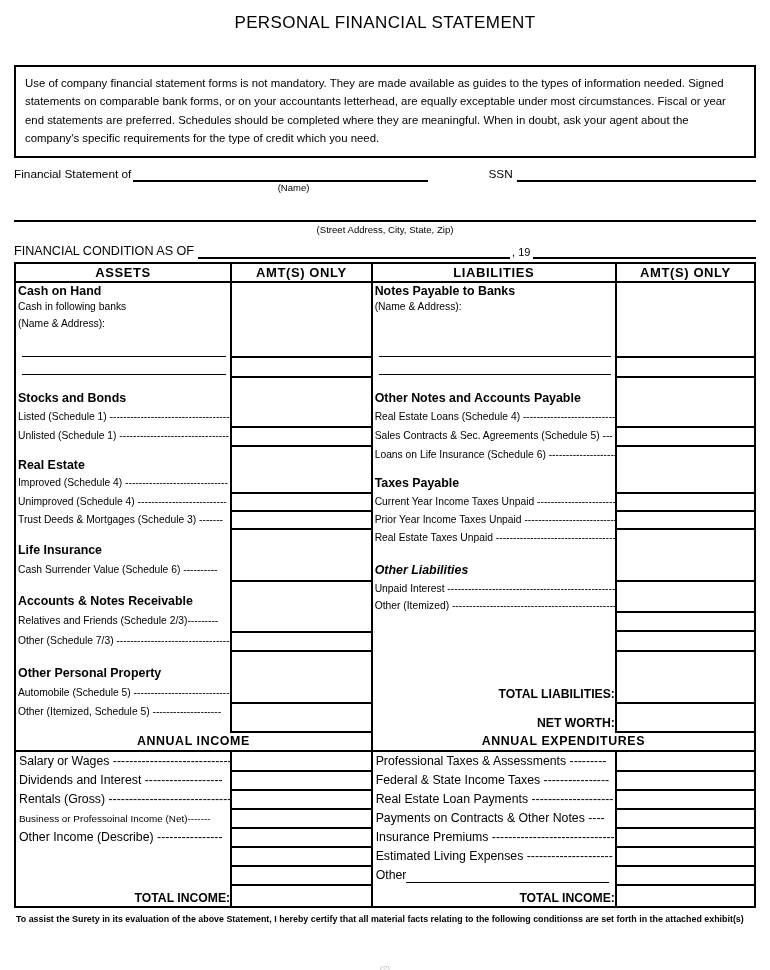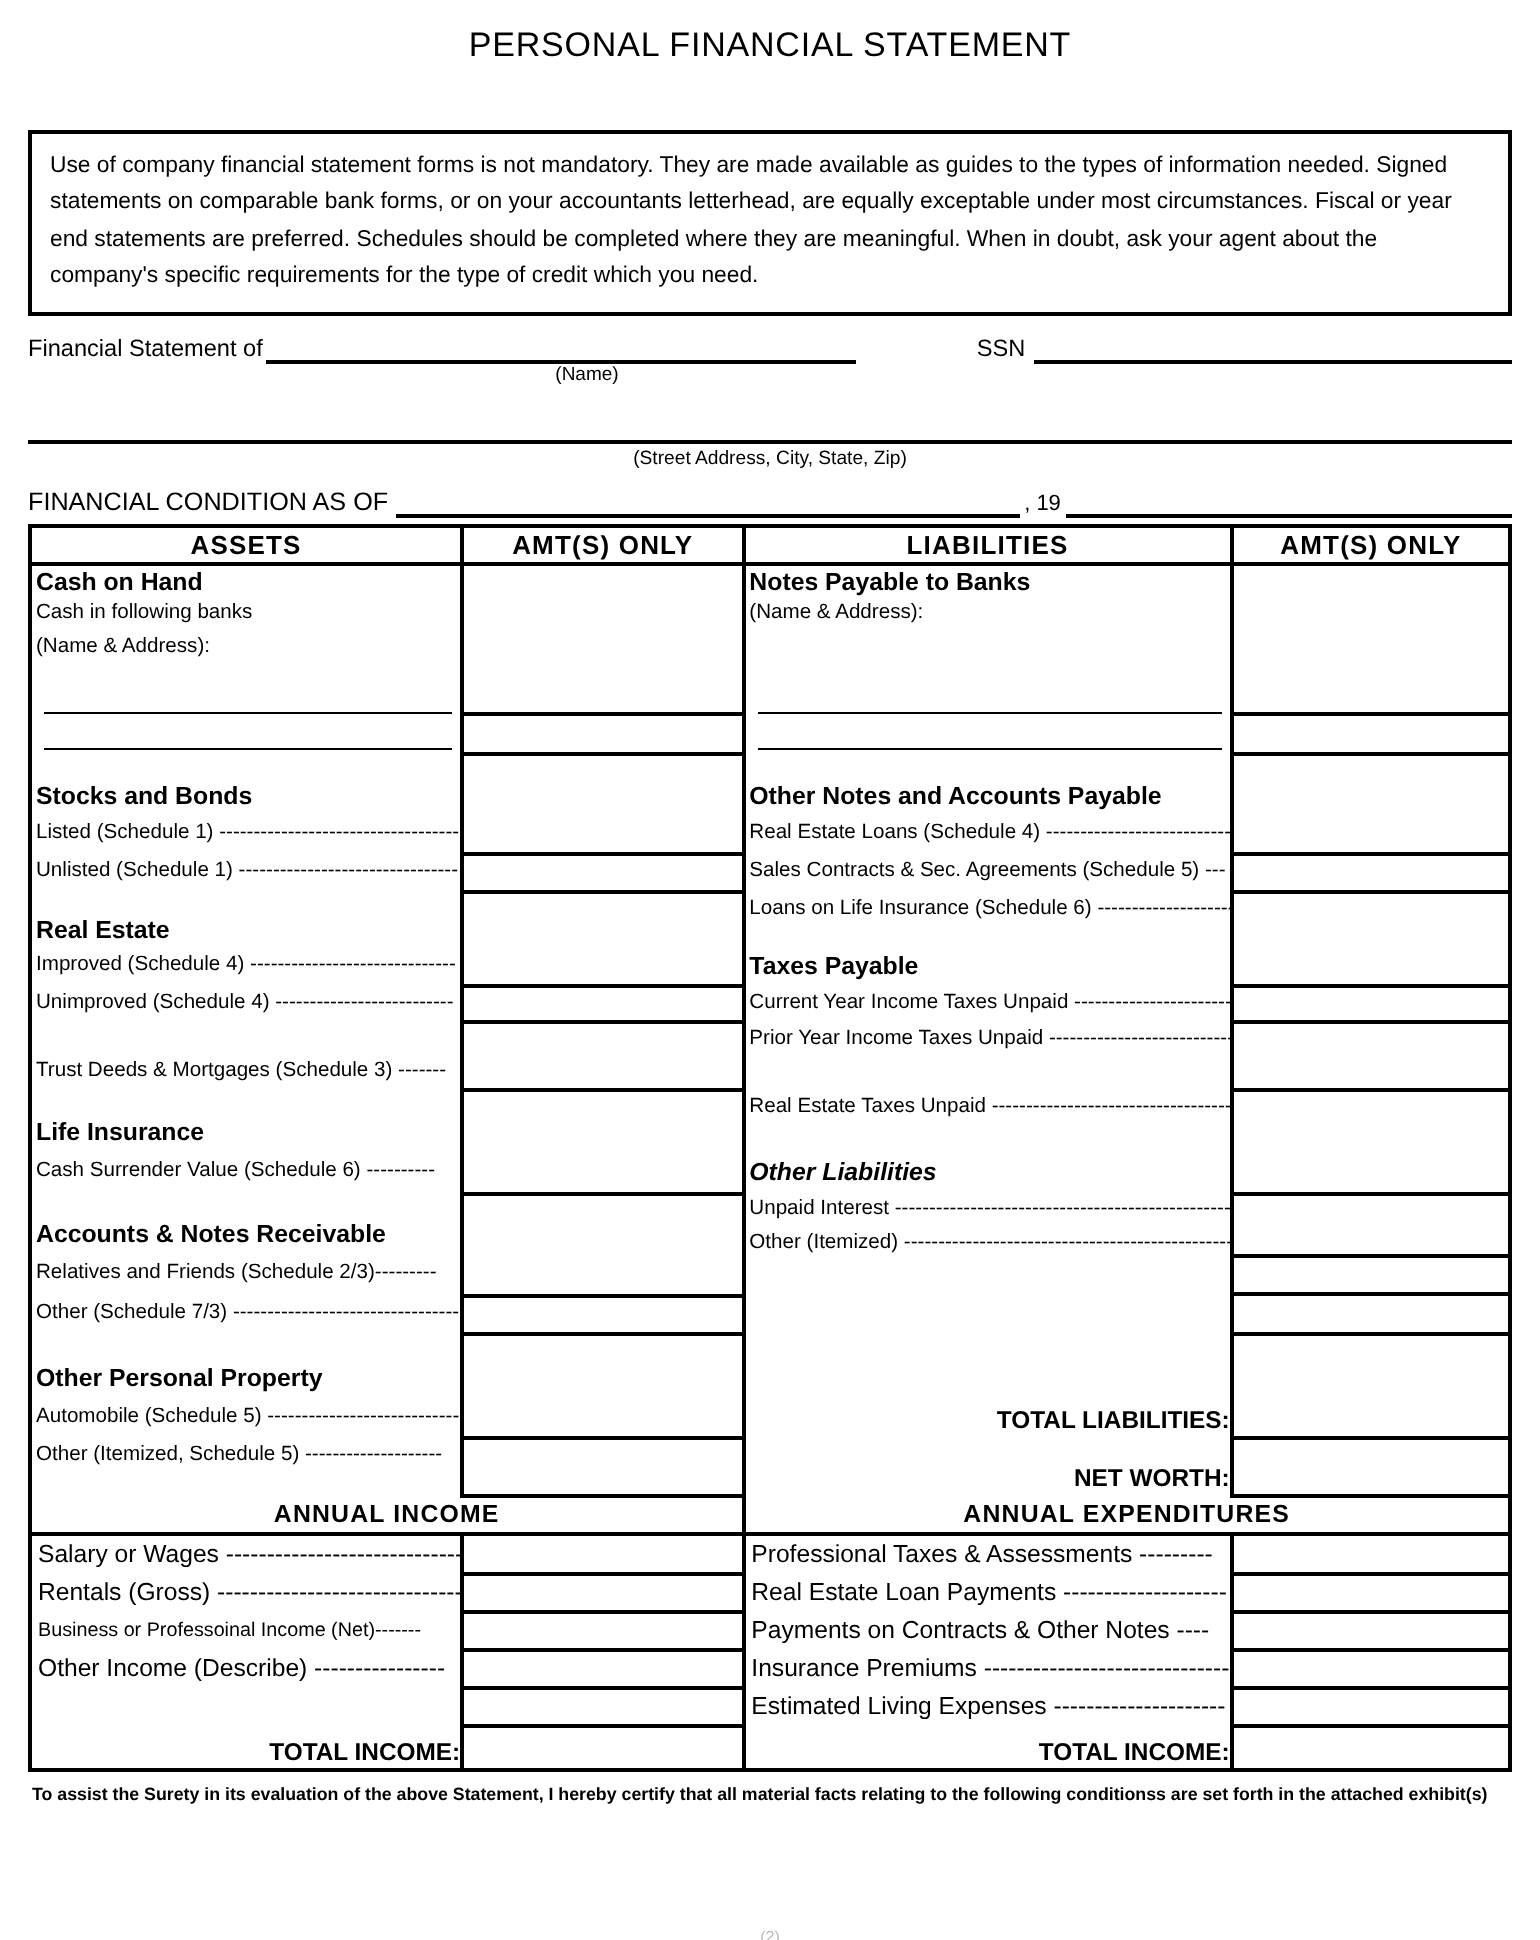--- a/index.html
+++ b/index.html
@@ -280,21 +280,21 @@
     </td>
     <td class="vsep-l amt thick"></td>
     <td class="vsep-l">
       <div class="lab" style="height:18px;line-height:17px;">Current Year Income Taxes Unpaid ------------------------</div>
     </td>
     <td class="vsep-l outer-r amt thick"></td>
   </tr>
 
   <tr>
     <td class="outer-l">
-      <div class="lab" style="height:18px;line-height:17px;margin-top:16px;">Trust Deeds &amp; Mortgages (Schedule 3) -------</div>
+      <div class="lab" style="height:18px;line-height:17px;">Trust Deeds &amp; Mortgages (Schedule 3) -------</div>
     </td>
     <td class="vsep-l amt thick"></td>
     <td class="vsep-l">
       <div class="lab" style="height:18px;line-height:17px;">Prior Year Income Taxes Unpaid ----------------------------</div>
     </td>
     <td class="vsep-l outer-r amt thick"></td>
   </tr>
 
   <tr>
     <td class="outer-l">
@@ -371,20 +371,30 @@
     <td class="outer-l">
       <div class="inc-lab" style="height:19px;line-height:19px;">Salary or Wages ------------------------------</div>
     </td>
     <td class="vsep-l amt thick"></td>
     <td class="vsep-l">
       <div class="inc-lab" style="height:19px;line-height:19px;">Professional Taxes &amp; Assessments ---------</div>
     </td>
     <td class="vsep-l outer-r amt thick"></td>
   </tr>
 
+  <tr>
+    <td class="outer-l">
+      <div class="inc-lab" style="height:19px;line-height:19px;">Dividends and Interest -------------------</div>
+    </td>
+    <td class="vsep-l amt thick"></td>
+    <td class="vsep-l">
+      <div class="inc-lab" style="height:19px;line-height:19px;">Federal &amp; State Income Taxes ----------------</div>
+    </td>
+    <td class="vsep-l outer-r amt thick"></td>
+  </tr>
 
   <tr>
     <td class="outer-l">
       <div class="inc-lab" style="height:19px;line-height:19px;">Rentals (Gross) ---------------------------------</div>
     </td>
     <td class="vsep-l amt thick"></td>
     <td class="vsep-l">
       <div class="inc-lab" style="height:19px;line-height:19px;">Real Estate Loan Payments --------------------</div>
     </td>
     <td class="vsep-l outer-r amt thick"></td>
@@ -416,20 +426,33 @@
     <td class="outer-l">
             <div style="height:19px;"></div>
           </td>
     <td class="vsep-l amt thick"></td>
     <td class="vsep-l">
       <div class="inc-lab" style="height:19px;line-height:19px;">Estimated Living Expenses ---------------------</div>
     </td>
     <td class="vsep-l outer-r amt thick"></td>
   </tr>
 
+  <tr>
+    <td class="outer-l">
+            <div style="height:19px;"></div>
+          </td>
+    <td class="vsep-l amt thick"></td>
+    <td class="vsep-l">
+      <div style="height:19px;display:flex;align-items:center;">
+        <span class="inc-lab" style="line-height:19px;">Other </span>
+        <span style="flex:1;border-bottom:1.5px solid #000;height:14px;margin-right:6px;"></span>
+      </div>
+    </td>
+    <td class="vsep-l outer-r amt thick"></td>
+  </tr>
 
   <tr>
     <td class="outer-l outer-b rt" style="vertical-align:bottom;padding-bottom:1px;height:22px;">TOTAL INCOME:</td>
     <td class="vsep-l outer-b"></td>
     <td class="vsep-l outer-b rt" style="vertical-align:bottom;padding-bottom:1px;">TOTAL INCOME:</td>
     <td class="vsep-l outer-r outer-b"></td>
   </tr>
 </tbody>
     </table>
 </div>

